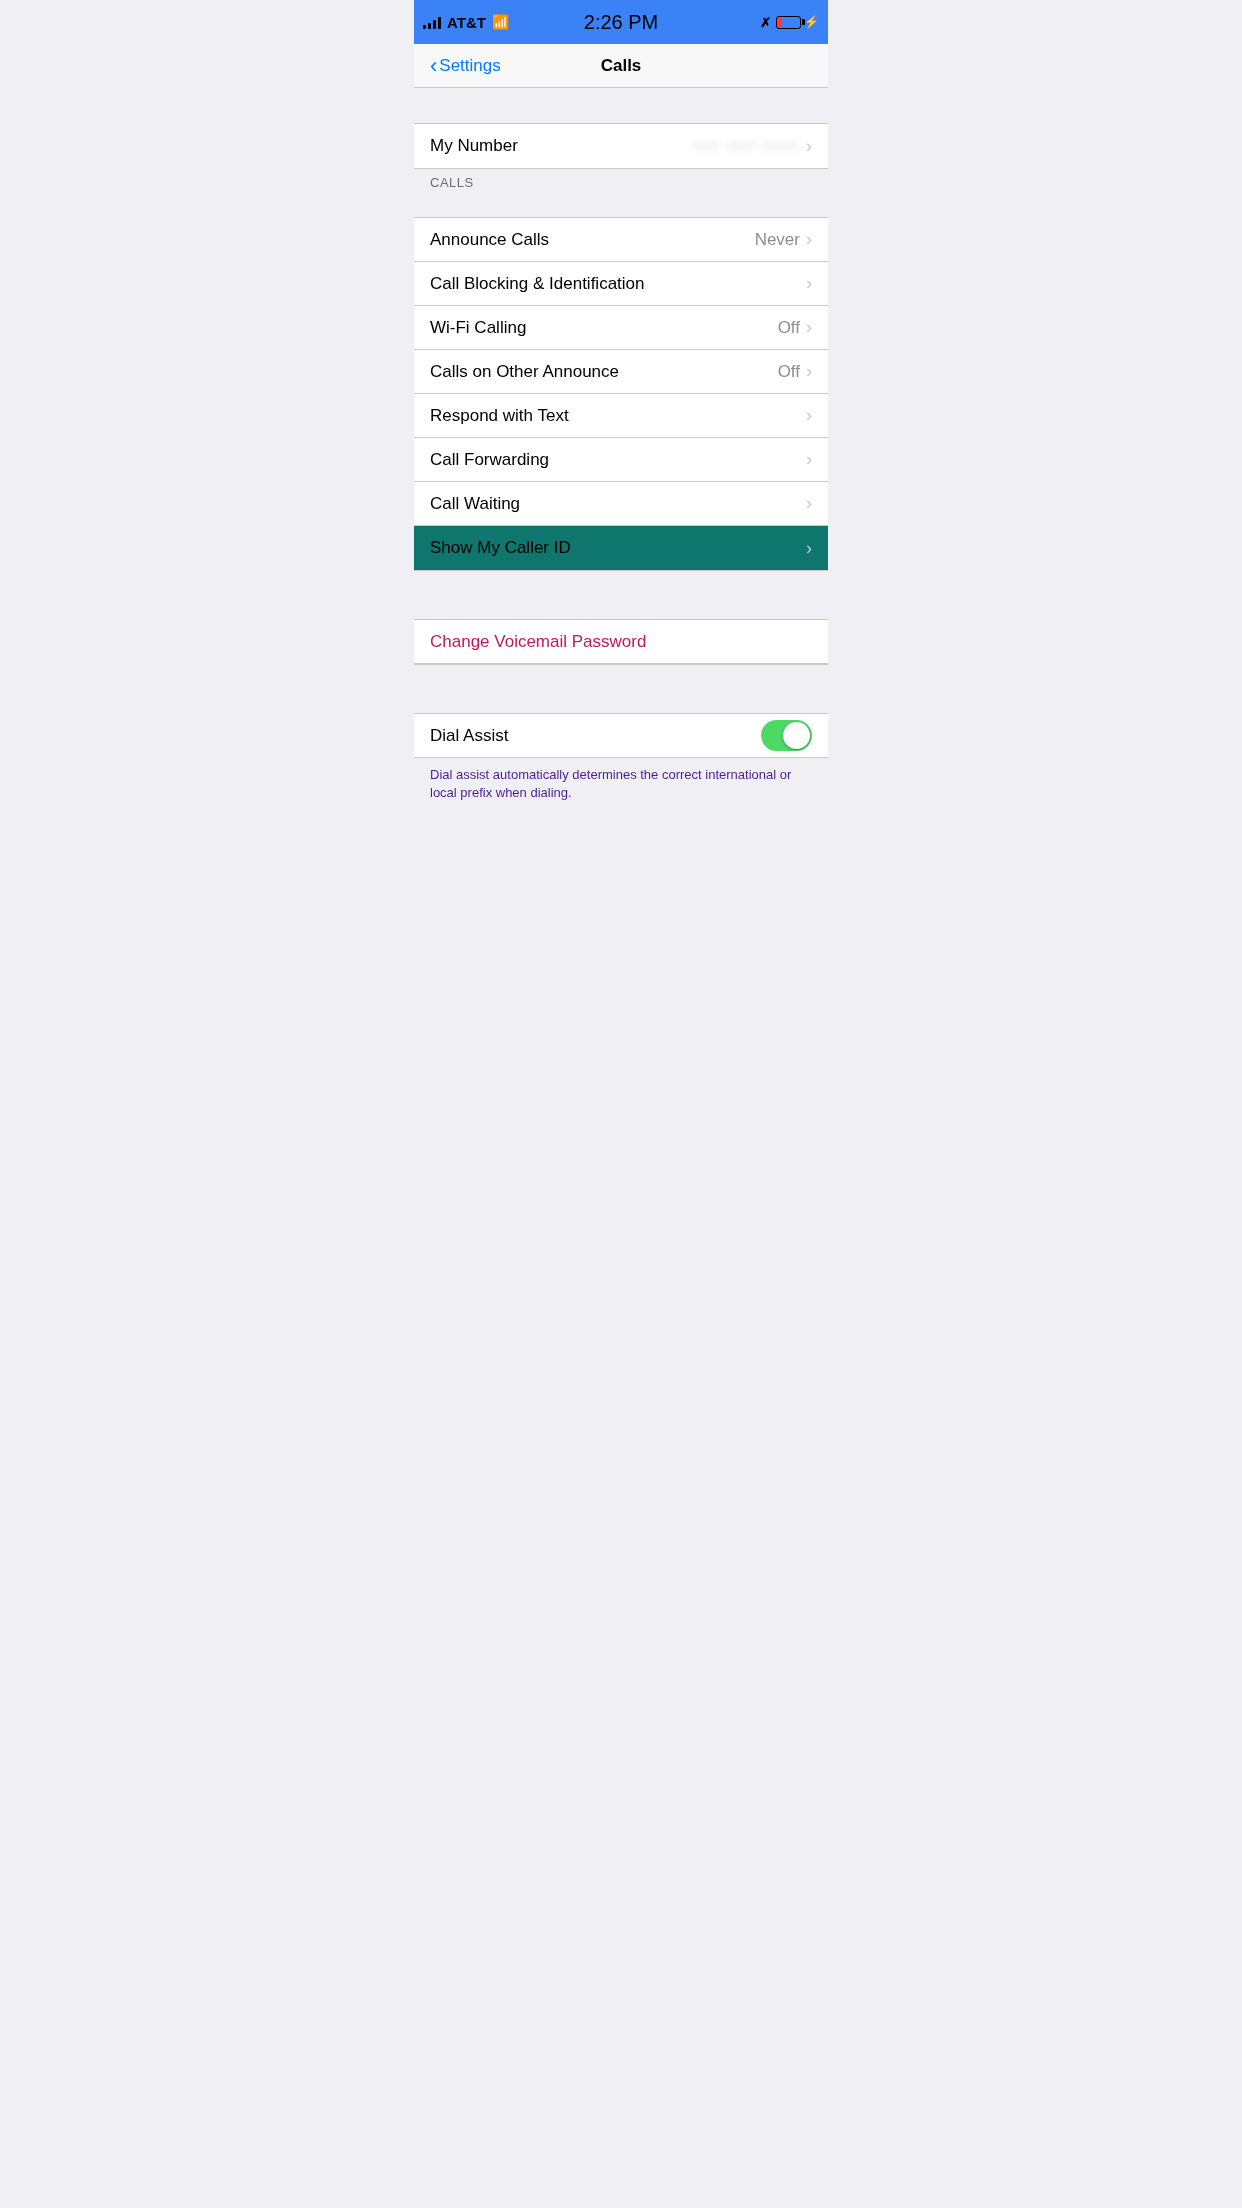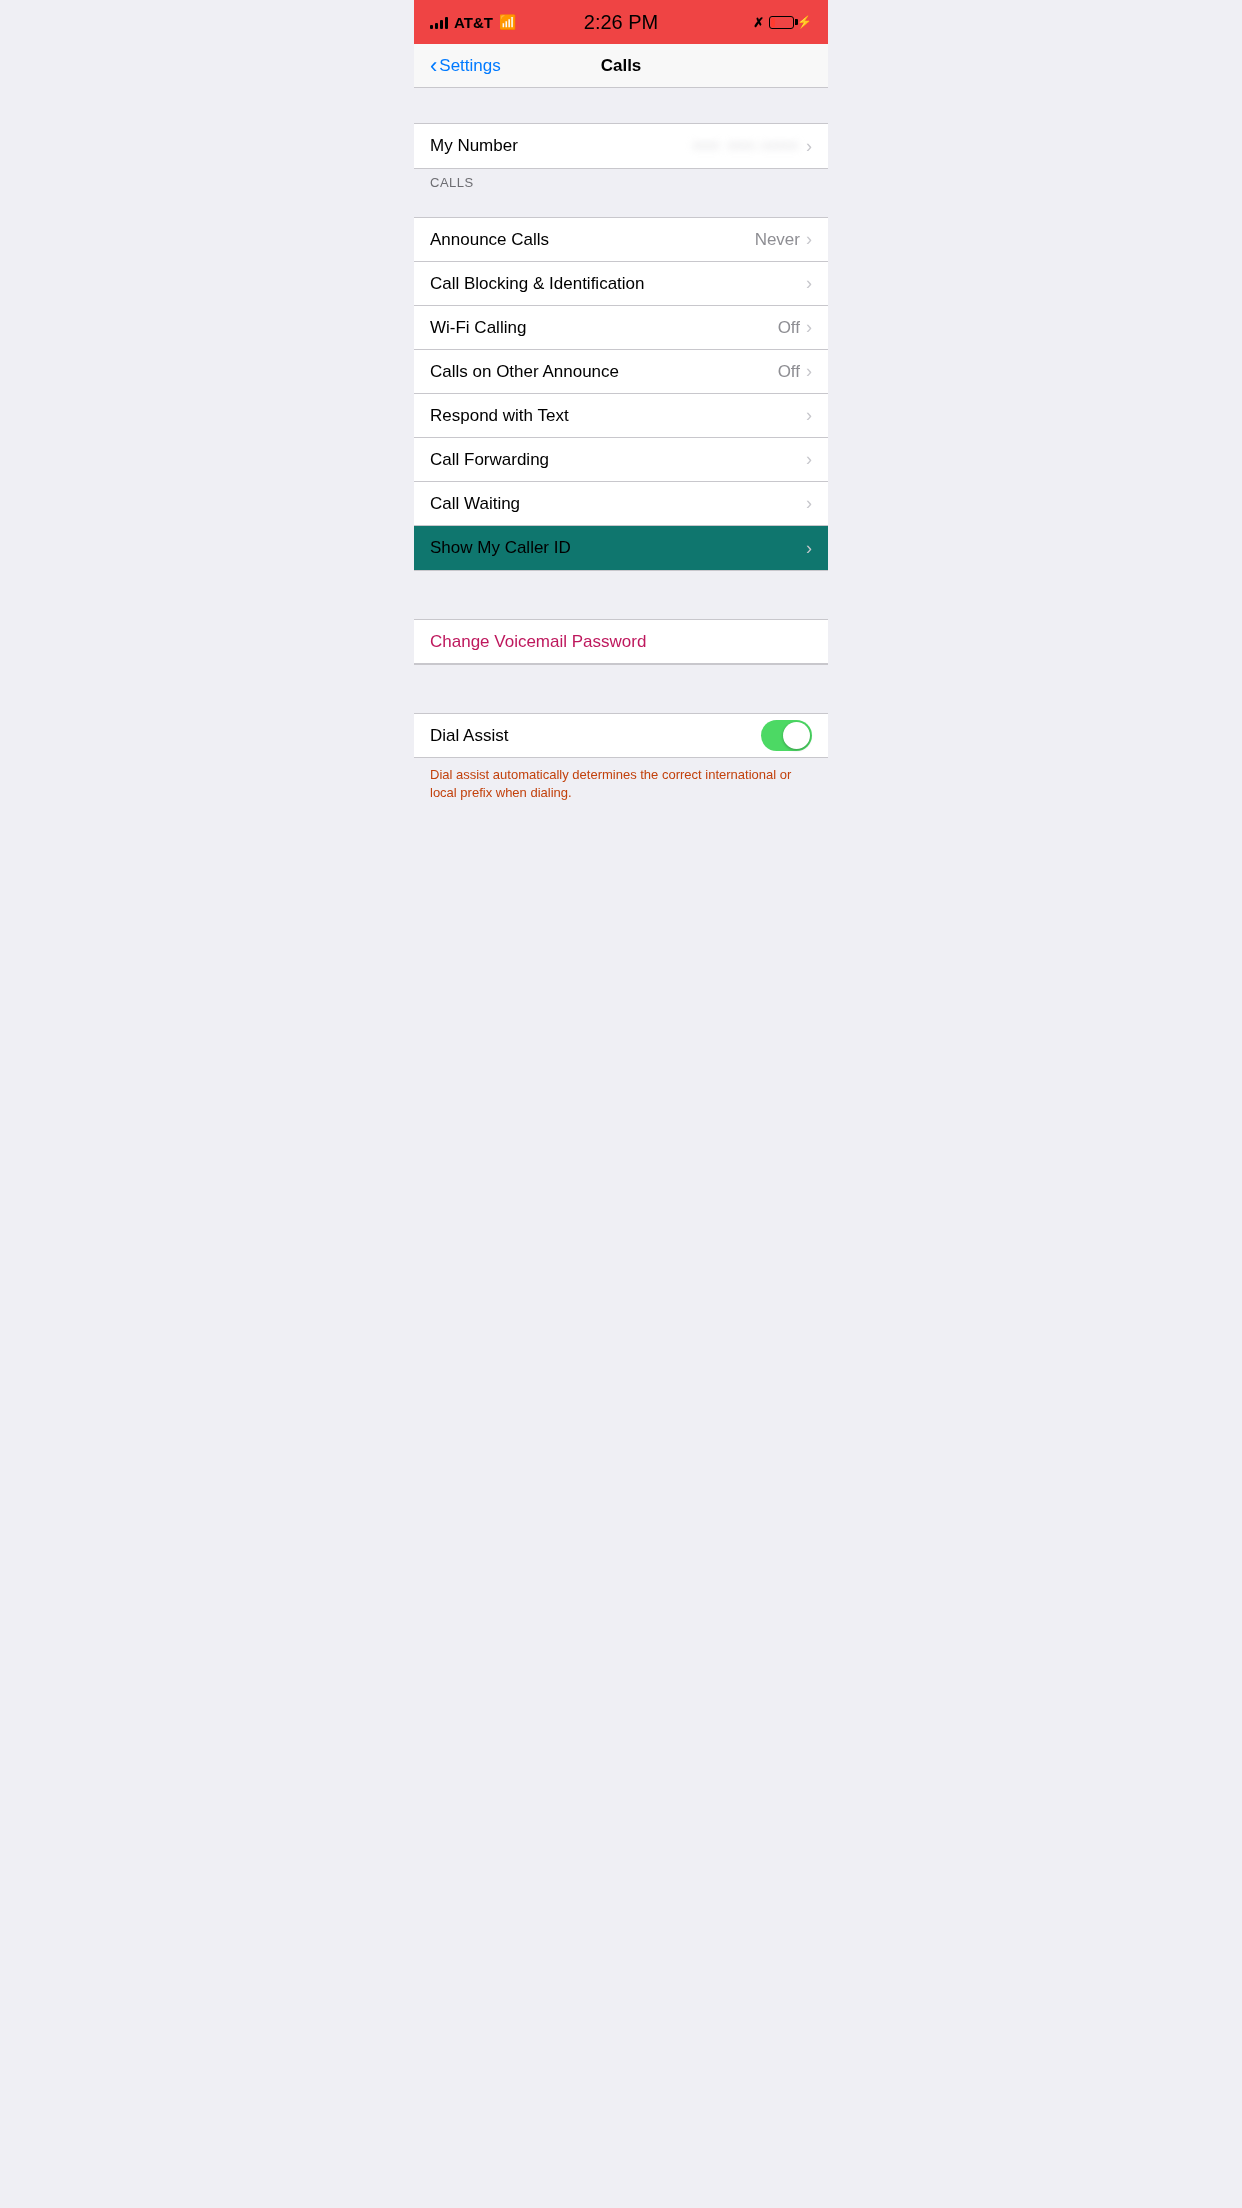--- a/index.html
+++ b/index.html
@@ -8,26 +8,26 @@
     body {
       font-family: -apple-system, "Helvetica Neue", Arial, sans-serif;
       background: #efeff4;
       width: 414px;
       margin: 0 auto;
       font-size: 17px;
     }
 
     
     .status-bar {
-      background: #ef4444;
+      background: #3b82f6;
       height: 44px;
       display: flex;
       align-items: center;
       justify-content: space-between;
-      padding: 0 16px;
+      padding: 0 9px;
     }
     .status-left {
       display: flex;
       align-items: center;
       gap: 6px;
       font-size: 15px;
       font-weight: 600;
     }
     .signal-bars {
       display: flex;
@@ -232,21 +232,21 @@
       top: 2px;
       right: 2px;
       box-shadow: 0 1px 3px rgba(0,0,0,0.3);
     }
 
     
     .description-text {
       background: #efeff4;
       padding: 8px 16px 12px;
       font-size: 13px;
-      color: #c2410c;
+      color: #4c1d95;
       line-height: 1.4;
     }
 
     .group-wrapper {
       background: #ffffff;
       border-top: 1px solid #c8c7cc;
       border-bottom: 1px solid #c8c7cc;
     }
 
     .between-spacer {

